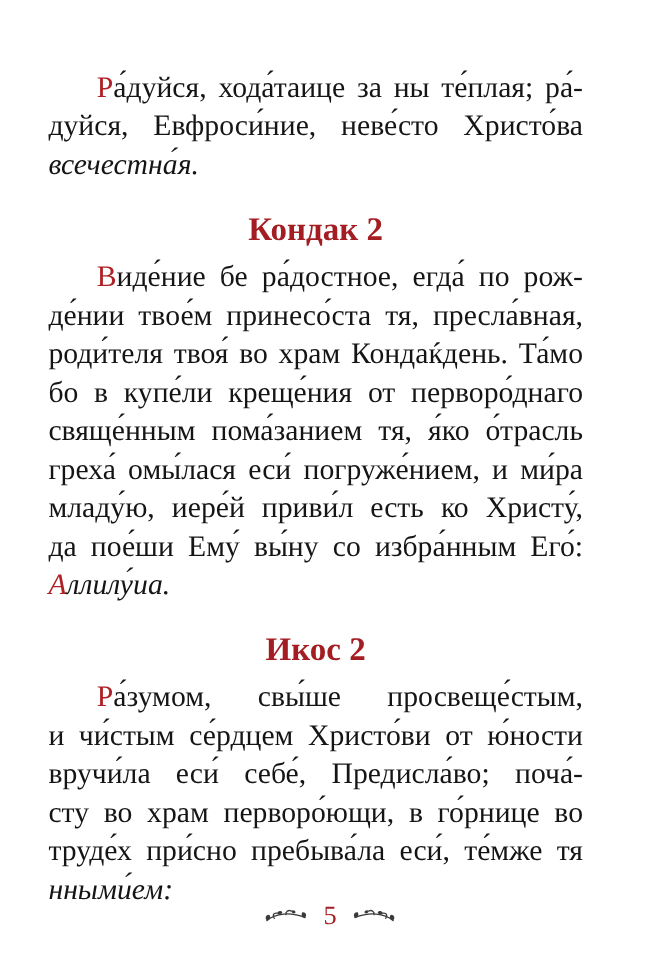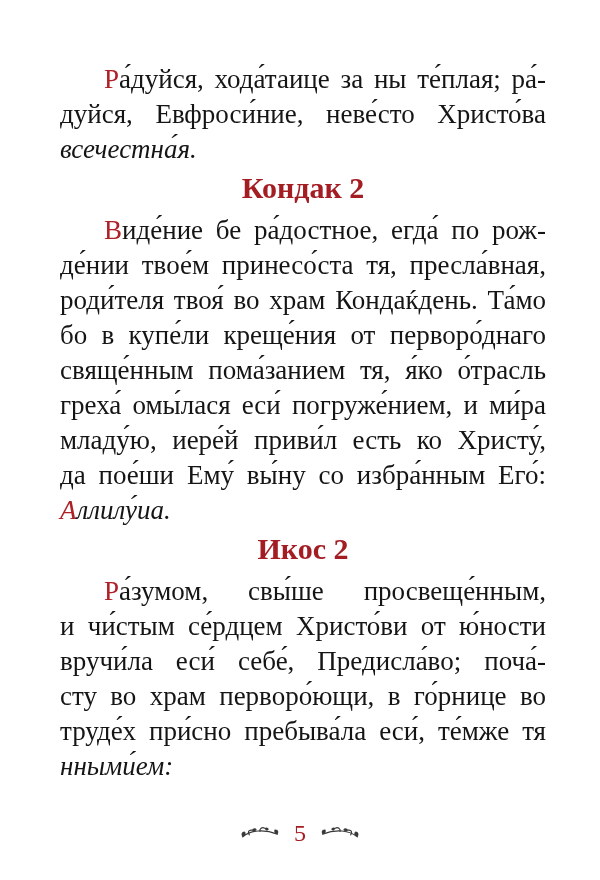--- a/index.html
+++ b/index.html
@@ -11,36 +11,36 @@
   }
   html,body{margin:0;padding:0;}
   body{
     width:600px;height:880px;position:relative;overflow:hidden;
     background:var(--bg);
     font-family:"Liberation Serif","DejaVu Serif",serif;
     color:var(--text);
   }
   .page{position:absolute;inset:0;}
   .main{
-    position:absolute;top:62px;left:60px;width:486px;
+    position:absolute;top:62px;left:44px;width:486px;
     font-size:27px;line-height:35px;
   }
   .ln{
     text-align:justify;
     text-align-last:justify;
     -moz-text-align-last:justify;
   }
   .ln.end{text-align-last:left;font-style:italic;-moz-text-align-last:left;}
   .ln.indent{padding-left:44px;}
   .initial{color:var(--initial);}
   .heading{
     text-align:center;text-align-last:center;
     font-weight:bold;color:var(--accent);
     font-size:30px;line-height:38px;
-    margin:2px 0 6px 0;
+    margin:23px 0 6px 0;
   }
   .footer{
     position:absolute;left:0;right:0;bottom:34px;
     display:flex;align-items:center;justify-content:center;gap:14px;
   }
   .page-num{
     color:var(--accent);font-size:24px;line-height:26px;font-weight:normal;
   }
   .flourish{display:block;}
   .flourish.mirror{transform:scaleX(-1);}
@@ -68,21 +68,21 @@
       <div class="ln">свяще́нным пома́занием тя, я́ко о́трасль</div>
       <div class="ln">греха́ омы́лася еси́ погруже́нием, и ми́ра</div>
       <div class="ln">младу́ю, иере́й приви́л есть ко Христу́,</div>
       <div class="ln">да пое́ши Ему́ вы́ну со избра́нным Его́:</div>
       <div class="ln end"><span class="initial">А</span><span>ллилу́иа.</span></div>
     </div>
 
     <div class="heading">Икос 2</div>
 
     <div>
-      <div class="ln indent"><span class="initial">Р</span><span>а́зумом, свы́ше просвеще́нным,</span></div>
+      <div class="ln indent"><span class="initial">Р</span><span>а́зумом, свы́ше просвеще́стым,</span></div>
       <div class="ln">и чи́стым се́рдцем Христо́ви от ю́ности</div>
       <div class="ln">вручи́ла еси́ себе́, Предисла́во; поча́-</div>
       <div class="ln">сту во храм перворо́ющи, в го́рнице во</div>
       <div class="ln">труде́х при́сно пребыва́ла еси́, те́мже тя</div>
       <div class="ln end">нными́ем:</div>
     </div>
 
   </div>
 
   <div class="footer">

